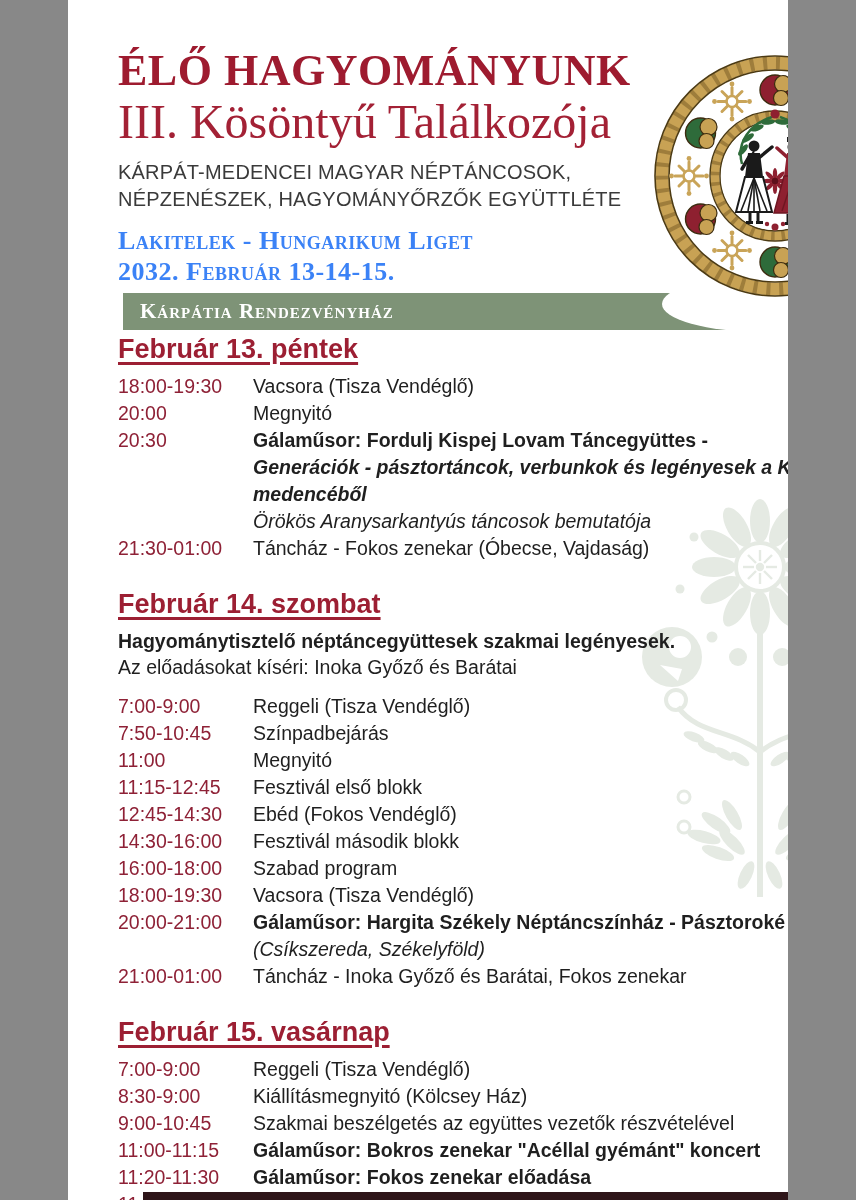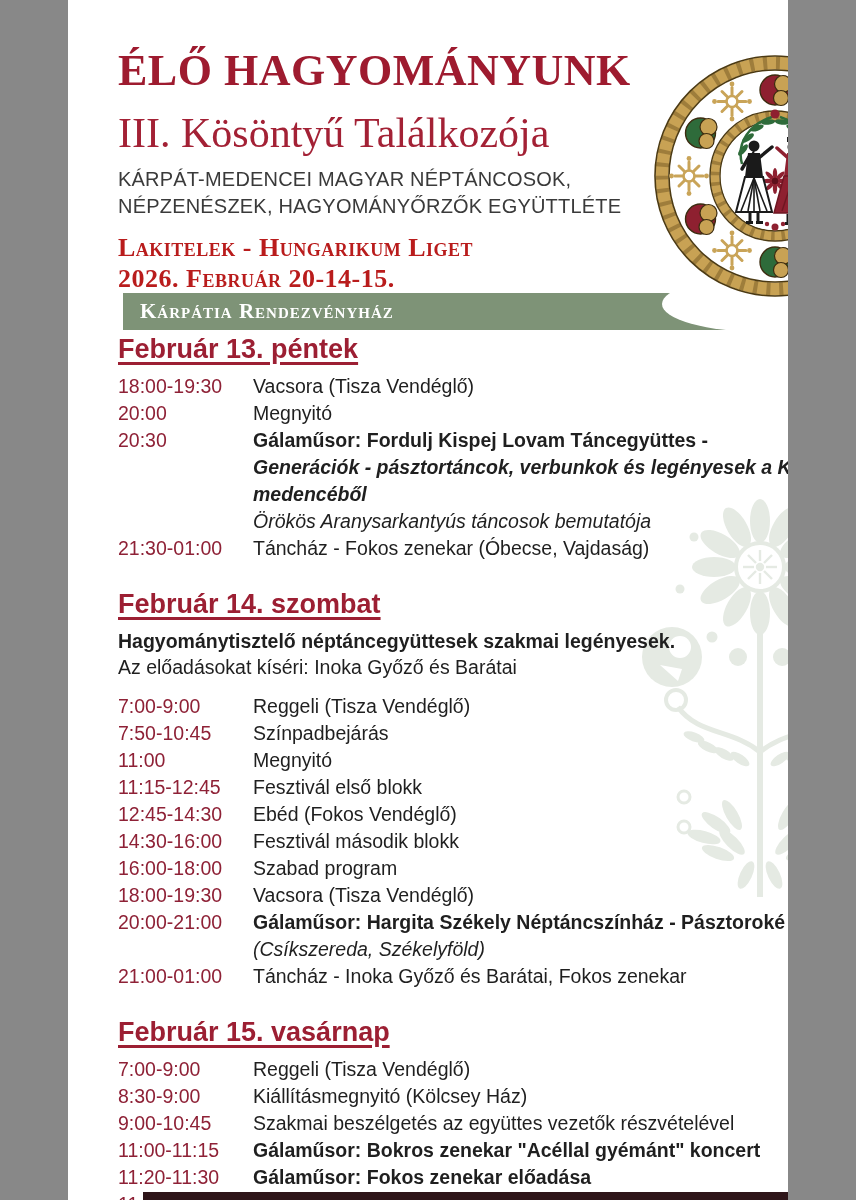--- a/index.html
+++ b/index.html
@@ -9,27 +9,27 @@
     font-family:"Liberation Sans","DejaVu Sans",sans-serif;color:#1f1f1f;
   }
   
   .header{position:absolute;left:50px;top:48px;width:560px;z-index:4;}
   .title1{
     font-family:"Liberation Serif","DejaVu Serif",serif;
     font-size:44px;font-weight:700;color:#9E1B2F;letter-spacing:.5px;line-height:1.05;
   }
   .title2{
     font-family:"Liberation Serif","DejaVu Serif",serif;
-    font-size:42px;font-weight:400;color:#A32135;line-height:1.1;margin-top:16px;
+    font-size:48px;font-weight:400;color:#A32135;line-height:1.1;margin-top:2px;
   }
   .subtitle{margin-top:10px;font-size:20px;color:#3a3a3a;line-height:27px;letter-spacing:.2px;}
   .locblock{margin-top:12px;}
   .locline{
     font-family:"Liberation Serif","DejaVu Serif",serif;font-variant:small-caps;
-    font-weight:700;font-size:26px;line-height:31px;color:#b91c1c;letter-spacing:.5px;
+    font-weight:700;font-size:26px;line-height:31px;color:#3b82f6;letter-spacing:.5px;
   }
   
   .banner{
     position:absolute;left:55px;right:8px;top:293px;height:37px;background:#7E9377;z-index:1;
   }
   .banner-label{
     position:absolute;left:17px;top:0;line-height:37px;color:#ffffff;
     font-family:"Liberation Serif","DejaVu Serif",serif;font-variant:small-caps;
     font-weight:700;font-size:21px;letter-spacing:1px;
   }
@@ -190,21 +190,21 @@
 
   <div class="header">
     <div class="title1">ÉLŐ HAGYOMÁNYUNK</div>
     <div class="title2">III. Kösöntyű Találkozója</div>
     <div class="subtitle">
       <div>KÁRPÁT-MEDENCEI MAGYAR NÉPTÁNCOSOK,</div>
       <div>NÉPZENÉSZEK, HAGYOMÁNYŐRZŐK EGYÜTTLÉTE</div>
     </div>
     <div class="locblock">
       <div class="locline">Lakitelek - Hungarikum Liget</div>
-      <div class="locline">2026. Február 20-14-15.</div>
+      <div class="locline">2032. Február 13-14-15.</div>
     </div>
   </div>
 
   <div class="banner">
     <span class="banner-label">Kárpátia Rendezvényház</span>
   </div>
   <div class="banner-notch"></div>
 
   <svg class="logo" width="250" height="252" viewBox="0 0 250 252" aria-hidden="true">
     <circle cx="125" cy="126" r="124" fill="#ffffff"></circle>

